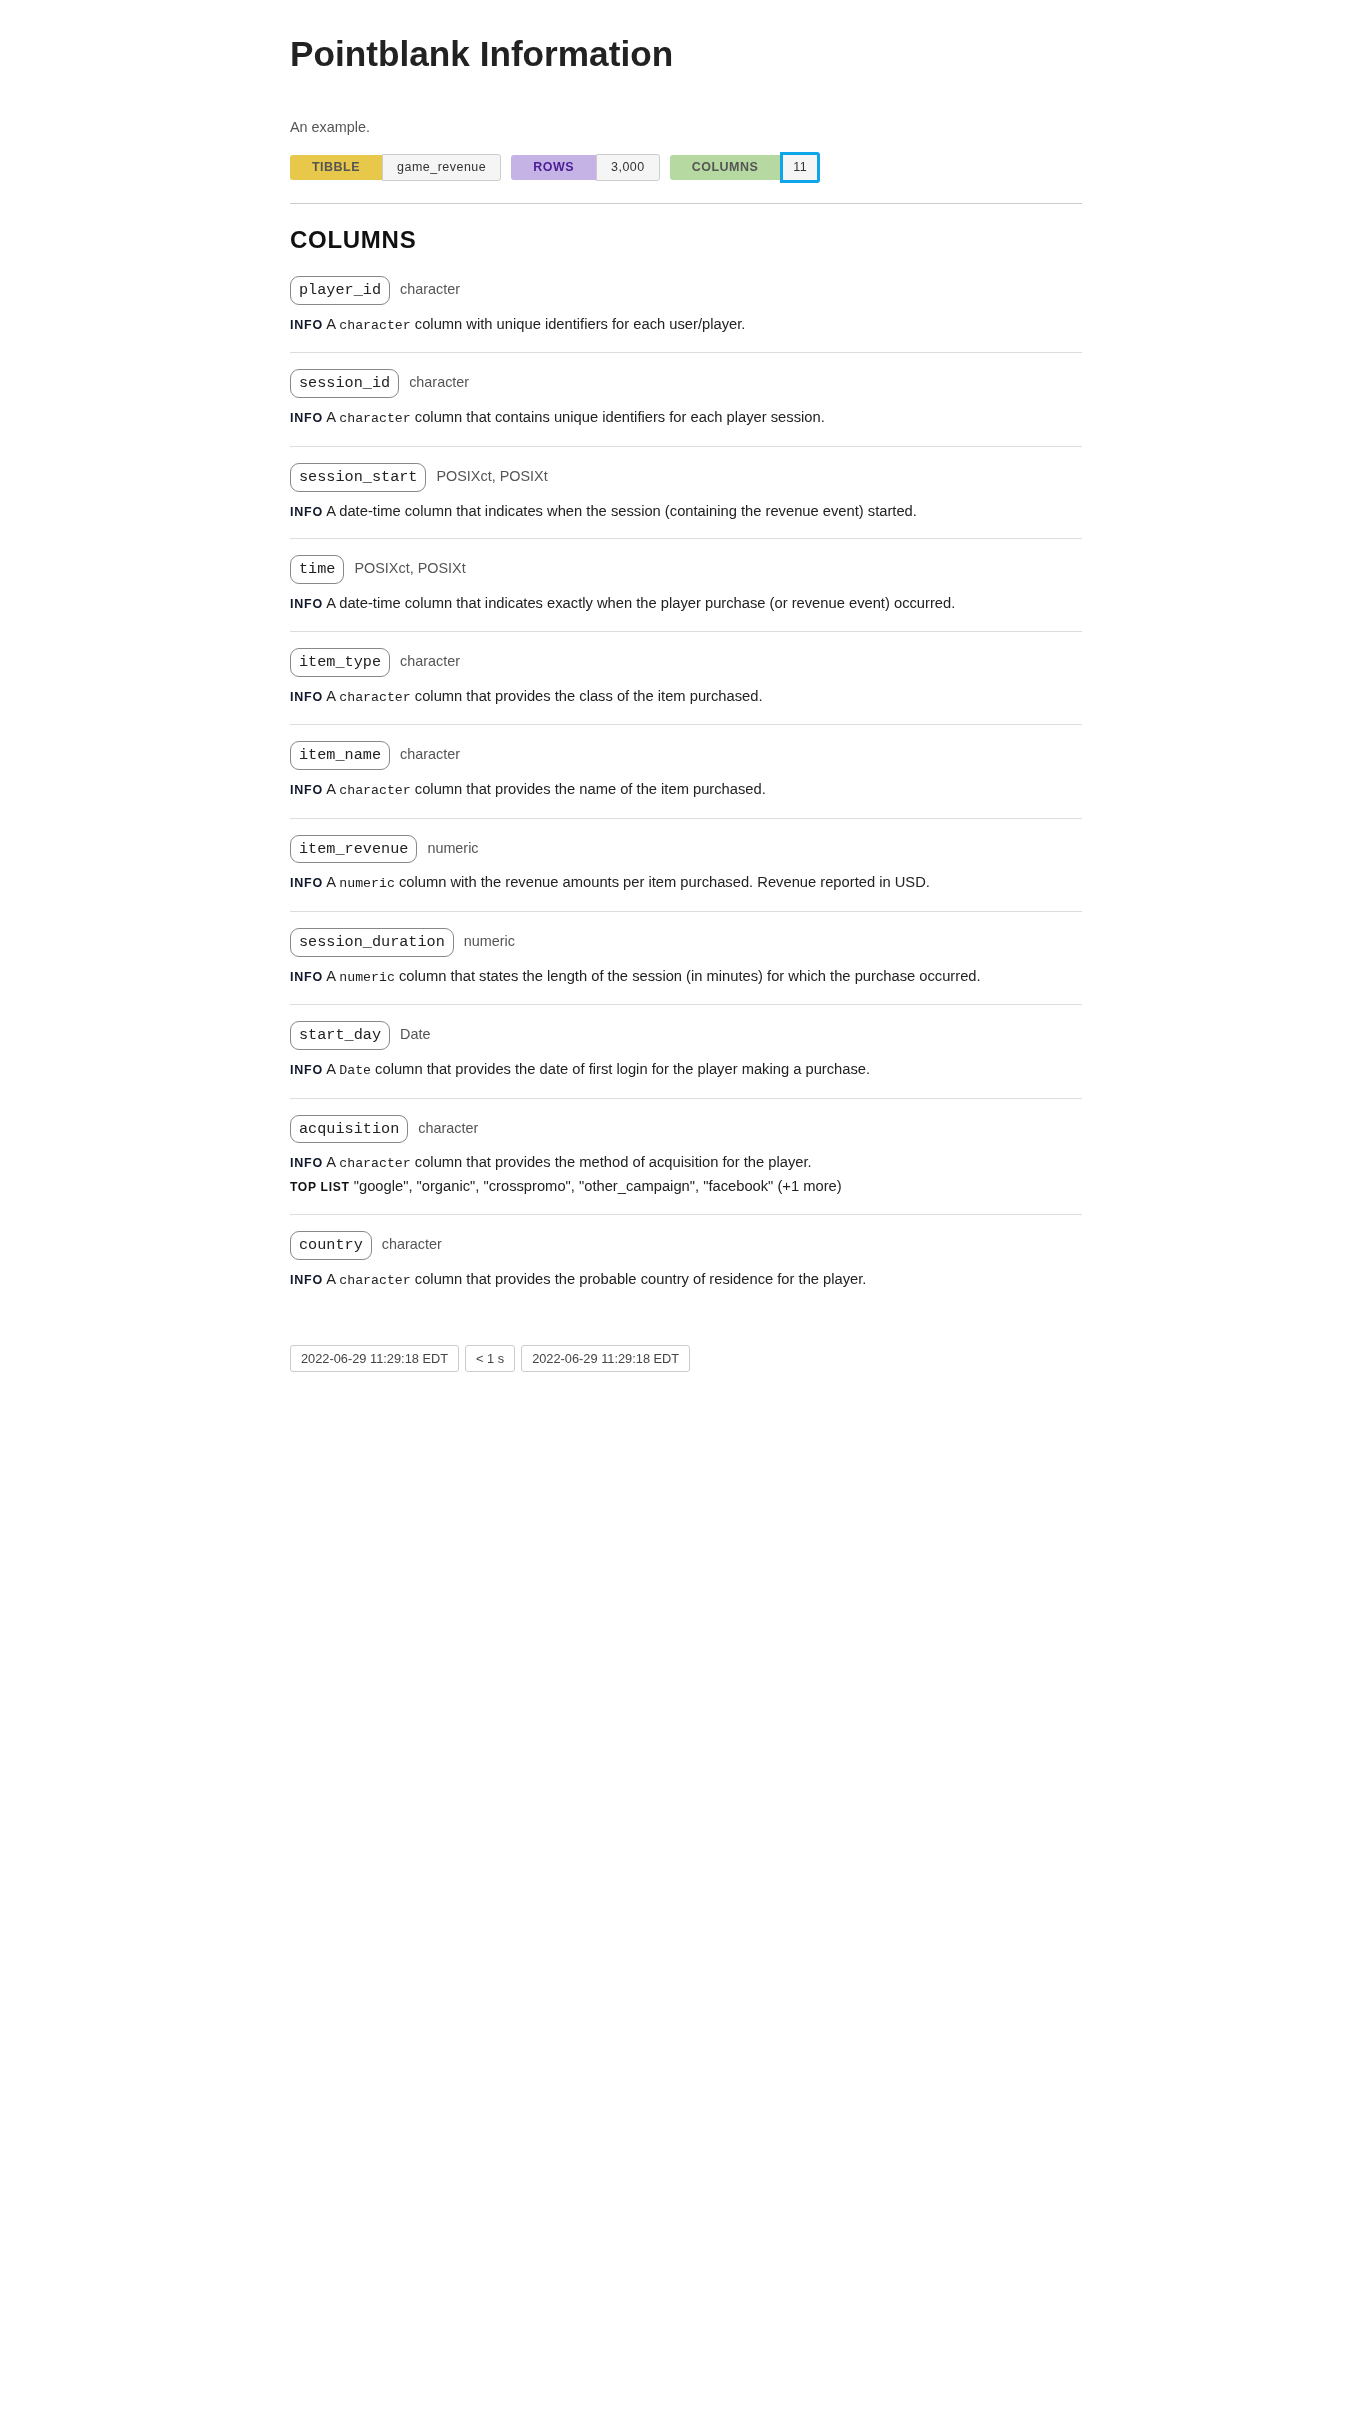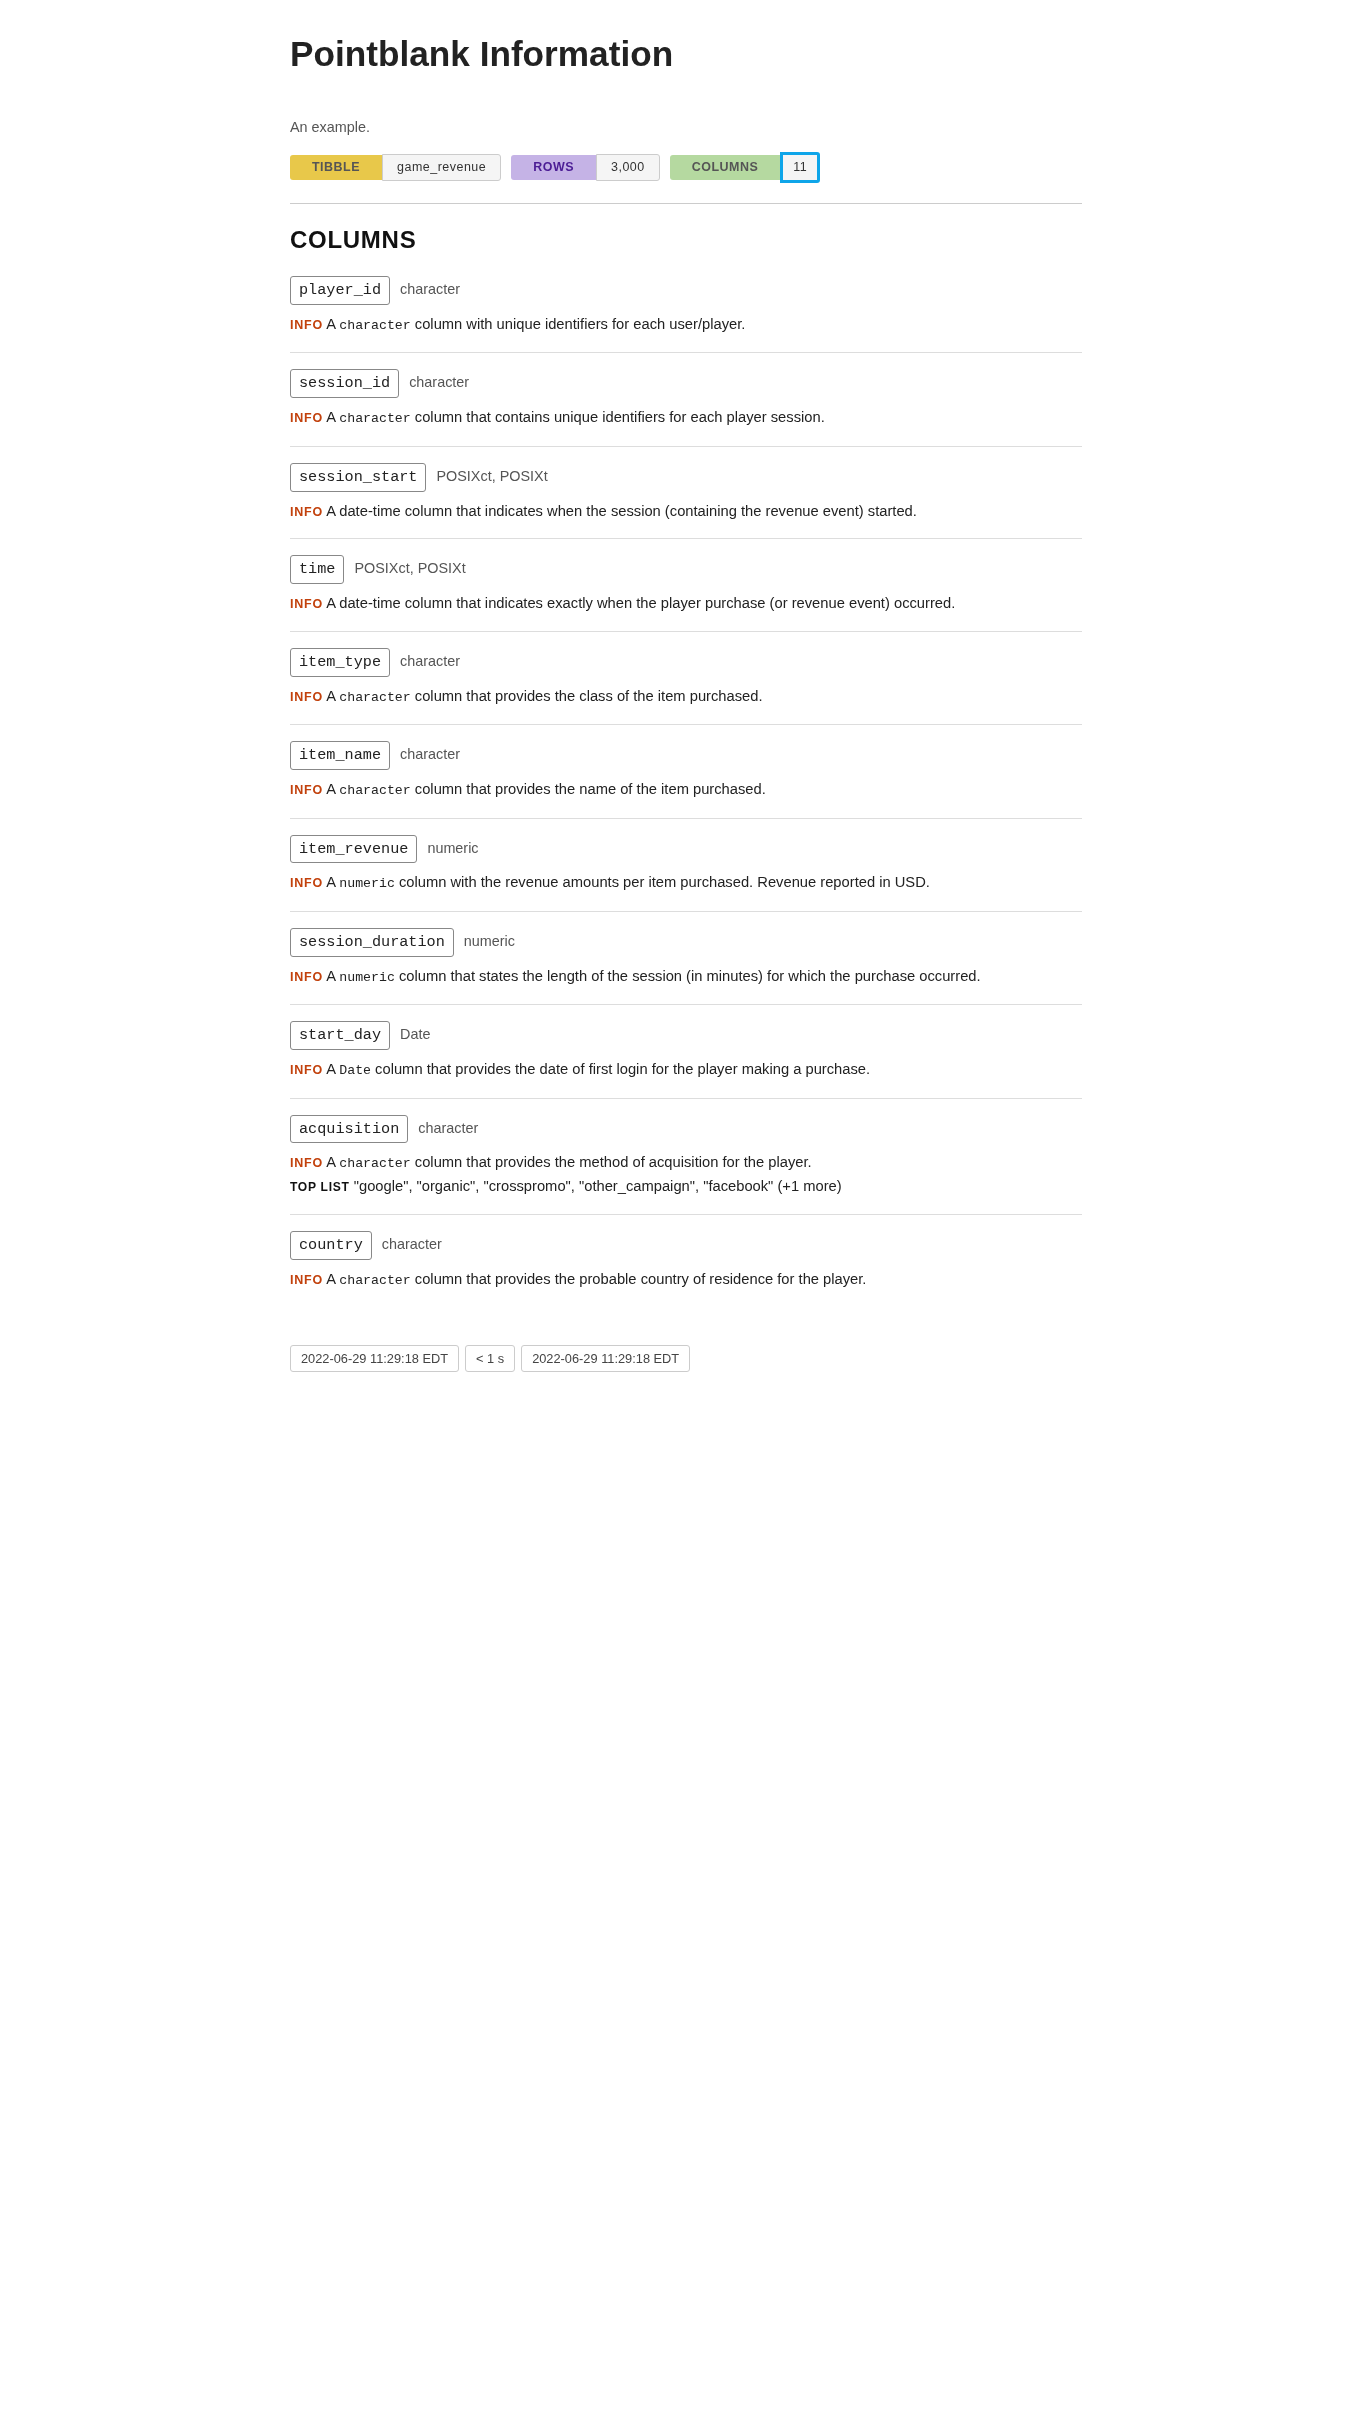--- a/index.html
+++ b/index.html
@@ -119,21 +119,21 @@
     .column-header {
       display: flex;
       align-items: baseline;
       gap: 10px;
       margin-bottom: 8px;
     }
 
     .col-name-box {
       display: inline-block;
       border: 1.5px solid #888;
-      border-radius: 3px;
+      border-radius: 9px;
       padding: 2px 8px;
       font-family: "Courier New", Courier, monospace;
       font-size: 0.95em;
       background: #fff;
       color: #222;
     }
 
     .col-type {
       font-size: 0.9em;
       color: #555;
@@ -142,21 +142,21 @@
     .col-info {
       font-size: 0.92em;
       color: #222;
       line-height: 1.55;
     }
 
     .col-info .info-label {
       font-weight: 700;
       font-size: 0.85em;
       letter-spacing: 0.06em;
-      color: #c2410c;
+      color: #0f172a;
     }
 
     .col-info code {
       font-family: "Courier New", Courier, monospace;
       font-size: 0.9em;
       background: transparent;
     }
 
     .top-list-label {
       font-weight: 700;

